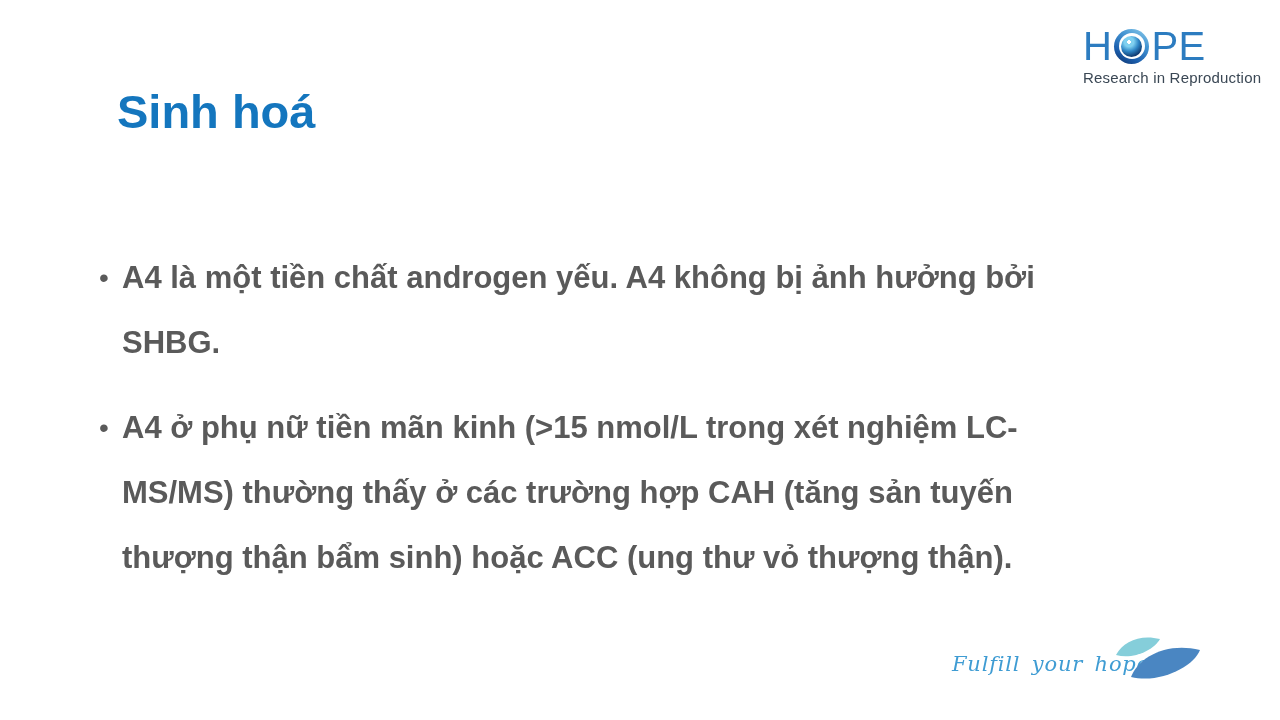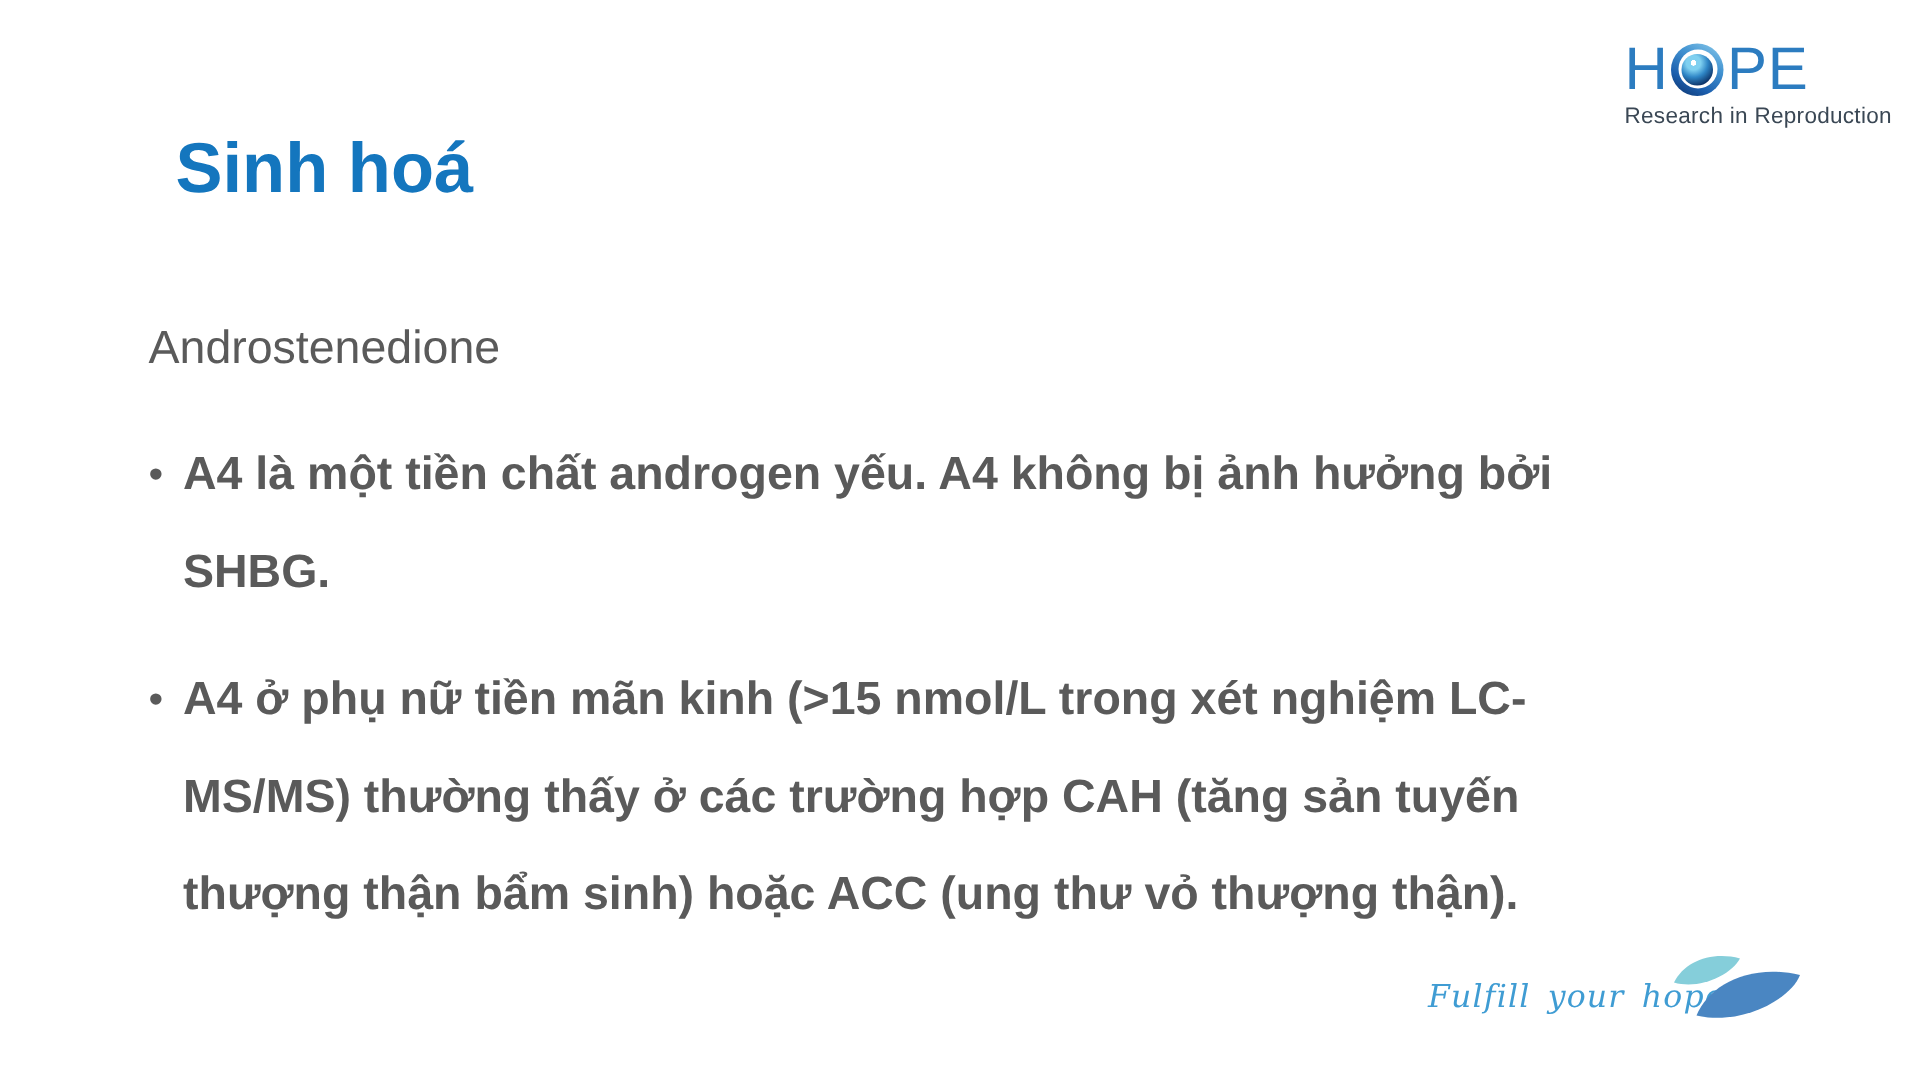--- a/index.html
+++ b/index.html
@@ -112,21 +112,20 @@
         </span>
       </span>
       <span>PE</span>
     </div>
     <div class="logo-subtitle">Research in Reproduction</div>
   </div>
 
   <h1 class="page-title">Sinh hoá</h1>
 
   <div class="content">
-    <div class="lead">Androstenedione</div>
 
     <div class="bullet bullet-1">
       <span class="bullet-marker">•</span>
       <span class="bullet-text">A4 là một tiền chất androgen yếu. A4 không bị ảnh hưởng bởi
 SHBG.</span>
     </div>
 
     <div class="bullet bullet-2">
       <span class="bullet-marker">•</span>
       <span class="bullet-text">A4 ở phụ nữ tiền mãn kinh (&gt;15 nmol/L trong xét nghiệm LC-

